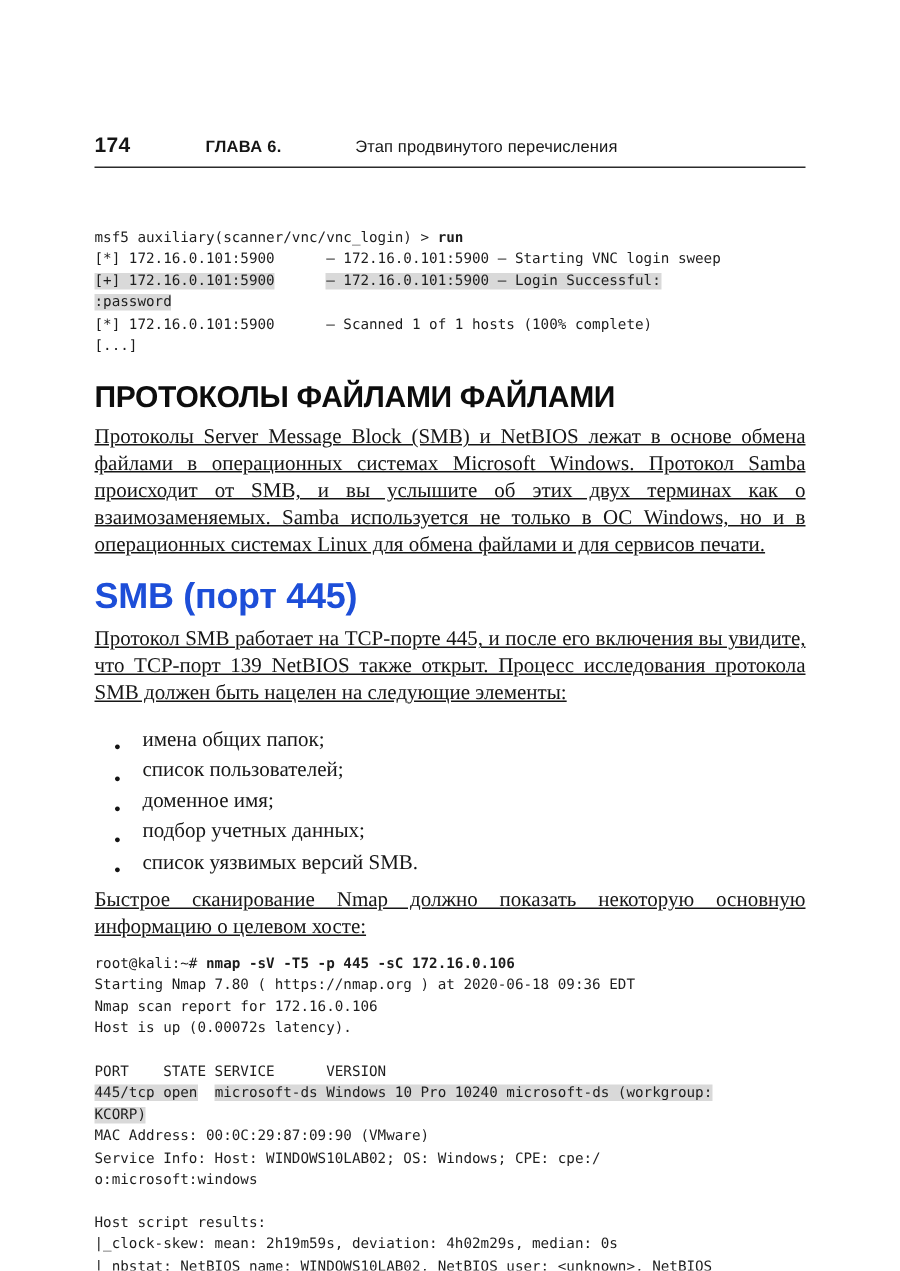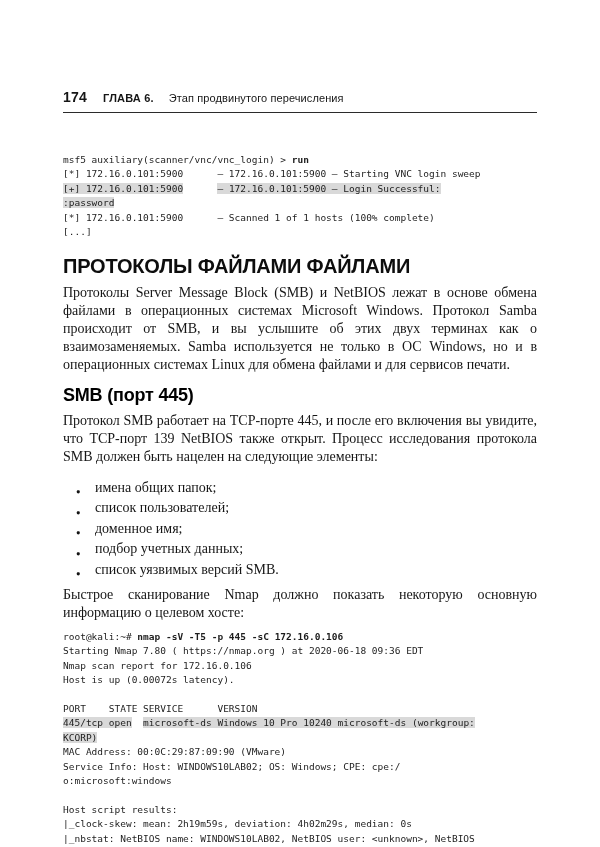--- a/index.html
+++ b/index.html
@@ -9,20 +9,21 @@
     color:var(--ink,#161616);
   }
   .page{padding:51px 63px 0 63px;}
 
   
   .running-head{
     display:flex;align-items:baseline;
     font-family:"Liberation Sans", sans-serif;
     border-bottom:1.3px solid var(--rule,#2b2b2b);
     padding-bottom:7px;
+    gap:34px;
   }
   .page-num{font-size:14px;font-weight:bold;letter-spacing:.2px;}
   .chap-label{font-size:11px;font-weight:bold;margin-left:16px;letter-spacing:.2px;margin-top:41px;}
   .chap-title{font-size:11px;margin-left:15px;letter-spacing:.1px;}
 
   
   .code{
     font-family:"DejaVu Sans Mono", monospace;
     font-size:9.5px;line-height:14.4px;
     white-space:pre;color:#1d1d1d;
@@ -33,28 +34,28 @@
   .code-nmap{margin-top:8px;}
 
   
   h1.sec{
     font-family:"Liberation Sans", sans-serif;
     font-size:20px;font-weight:bold;letter-spacing:-.2px;
     margin:16px 0 0 0;color:#0d0d0d;
   }
   h2.sec{
     font-family:"Liberation Sans", sans-serif;
-    font-size:18px;font-weight:bold;letter-spacing:-.2px;
-    margin:12px 0 0 0;color:#000000;
+    font-size:24px;font-weight:bold;letter-spacing:-.2px;
+    margin:12px 0 0 0;color:#1d4ed8;
   }
 
   
   p.body{
     font-size:14px;line-height:17.8px;
-    text-align:justify;margin:6px 0 0 0;
+    text-align:justify;margin:6px 0 0 0;text-decoration:underline;
   }
   p.body.outro{margin-top:8px;}
 
   
   ul.bullets{list-style:none;margin:13px 0 0 0;padding:0;}
   ul.bullets li{
     position:relative;font-size:14px;line-height:17.5px;
     padding-left:32px;margin-bottom:3px;text-align:left;
   }
   ul.bullets li::before{

